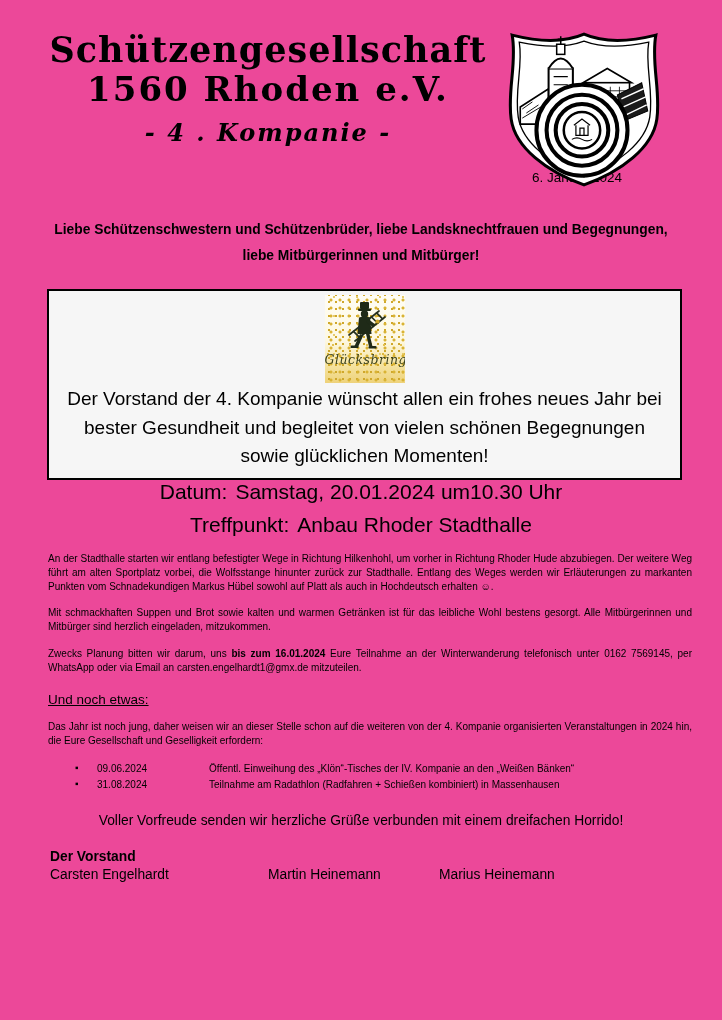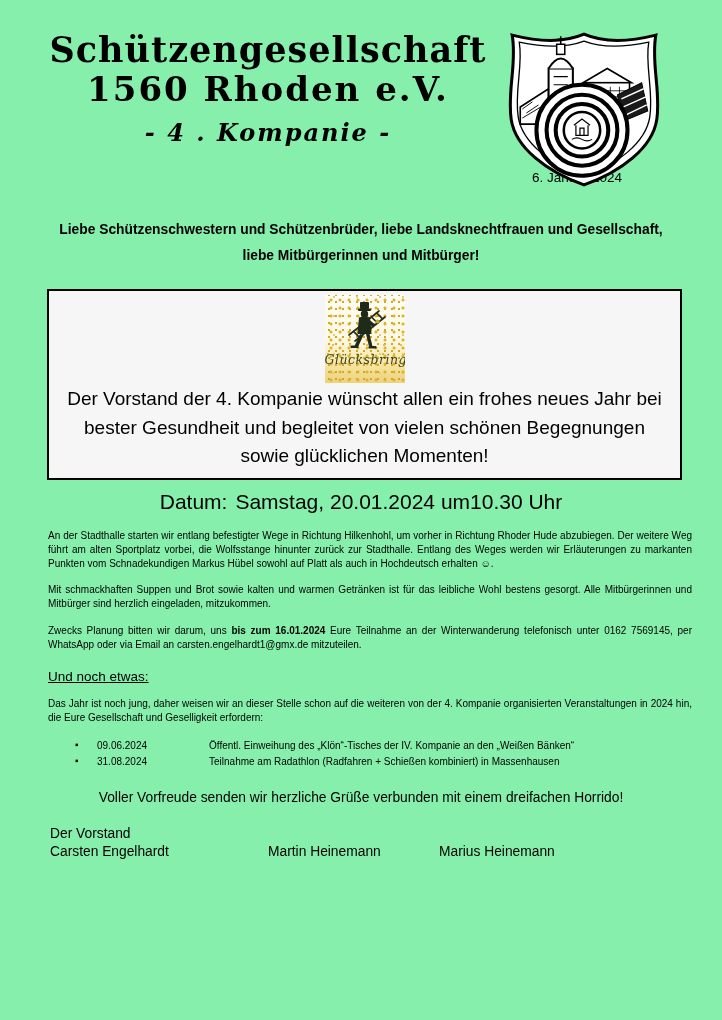--- a/index.html
+++ b/index.html
@@ -1,21 +1,21 @@
 <!DOCTYPE html>
 <html><head>
 <meta charset="utf-8">
 <style>
   * { margin:0; padding:0; box-sizing:border-box; }
   html,body { background:#888; }
   .page {
     position:relative;
     width:722px; height:1020px;
     margin:0 auto;
-    background:#86efac;
+    background:#ec4899;
     color:#000;
     font-family:"Liberation Sans", sans-serif;
     overflow:hidden;
   }
   
   .header-row { position:relative; padding-top:30px; height:166px; }
   .club-title { width:480px; margin-left:28px; text-align:center;
     font-family:"DejaVu Serif", serif; font-weight:bold; }
   .club-title .line1 { font-size:35px; letter-spacing:1px; line-height:1.15; }
   .club-title .line2 { font-size:34px; letter-spacing:2px; line-height:1.12; }
@@ -38,38 +38,38 @@
   }
   .gb-img svg { position:absolute; left:10px; top:2px; }
   .gb-caption { position:absolute; left:0; right:0; bottom:16px;
     font-family:"DejaVu Serif", serif; font-style:italic; font-size:12.5px;
     color:#3c4420; letter-spacing:0.5px; }
   .wish-text { font-size:19px; line-height:1.5; margin-top:2px; padding:0 6px; }
   
   .intro-line { margin:34px 30px 0 48px; white-space:nowrap; font-size:13.5px; }
   .intro-line .big { font-size:23px; font-weight:bold; letter-spacing:0.3px; }
   .datum-line, .treff-line { text-align:center; font-size:21px; }
-  .datum-line { margin-top:10px; }
+  .datum-line { }
   .treff-line { margin-top:9px; }
   .datum-line .lbl, .treff-line .lbl { margin-right:8px; }
   
   .para { margin:13px 30px 0 48px; font-size:10px; line-height:1.38; text-align:justify; }
   .para.first { margin-top:15px; }
   .underline-head { margin:18px 30px 7px 48px; font-size:13.5px; text-decoration:underline; }
   
   .events { margin:13px 30px 0 75px; font-size:10px; }
   .event-row { display:flex; line-height:1.55; }
   .event-row .bullet::before { content:"▪"; font-size:10px; position:relative; top:-1px; }
   .event-row .bullet { width:22px; }
   .event-row .edate { width:90px; }
   .event-row .etext { padding-left:22px; }
   .closing { text-align:center; font-size:13.8px; margin-top:21px; }
   
   .vorstand { margin:20px 30px 0 50px; font-size:13.8px; }
-  .vorstand .head { font-weight:normal; line-height:1.3; }
+  .vorstand .head { font-weight:bold; line-height:1.3; }
   .v-grid { display:grid; grid-template-columns:218px 171px auto; line-height:1.32; }
 </style>
 </head>
 <body>
 
 <div class="page">
 
   <div class="header-row">
     <div class="club-title">
       <div class="line1">Schützengesellschaft</div>
@@ -99,21 +99,21 @@
       <circle cx="83" cy="101" r="35" fill="#fff" stroke="#000" stroke-width="4"></circle>
       <circle cx="83" cy="101" r="26" fill="#fff" stroke="#000" stroke-width="4"></circle>
       <circle cx="83" cy="101" r="18" fill="#fff" stroke="#000" stroke-width="2.5"></circle>
       <path d="M75,96 L83,90 L91,96 M77,96 L77,106 L89,106 L89,96 M81,106 L81,99 L85,99 L85,106" fill="none" stroke="#000" stroke-width="1.2"></path>
       <path d="M73,110 Q78,107 83,110 Q88,113 93,110" fill="none" stroke="#000" stroke-width="1.1"></path>
     </svg>
   </div>
   <div class="date-line">6. Januar 2024</div>
 
   <div class="greeting">
-    <div>Liebe Schützenschwestern und Schützenbrüder, liebe Landsknechtfrauen und Gesellschaft,</div>
+    <div>Liebe Schützenschwestern und Schützenbrüder, liebe Landsknechtfrauen und Begegnungen,</div>
     <div>liebe Mitbürgerinnen und Mitbürger!</div>
   </div>
 
   <div class="wish-box">
     <div class="gb-img">
       <svg width="60" height="60" viewBox="0 0 60 52">
         <g stroke="#26301f" stroke-width="1.7" stroke-linecap="round">
           <line x1="14" y1="34" x2="44" y2="10"></line>
           <line x1="20" y1="40" x2="50" y2="16"></line>
           <line x1="18.5" y1="30.4" x2="24.5" y2="36.4"></line>
@@ -135,20 +135,23 @@
         </g>
         <circle cx="42.5" cy="20.5" r="2.1" fill="#c9a227"></circle>
       </svg>
       <div class="gb-caption">Glücksbringer</div>
     </div>
     <div class="wish-text">Der Vorstand der 4. Kompanie wünscht allen ein frohes neues Jahr bei bester Gesundheit und begleitet von vielen schönen Begegnungen sowie glücklichen Momenten!</div>
   </div>
 
   <div class="datum-line">
     <span class="lbl">Datum:</span><span>Samstag, 20.01.2024 um10.30 Uhr</span>
+  </div>
+  <div class="treff-line">
+    <span class="lbl">Treffpunkt:</span><span>Anbau Rhoder Stadthalle</span>
   </div>
 
   <p class="para first">An der Stadthalle starten wir entlang befestigter Wege in Richtung Hilkenhohl, um vorher in Richtung Rhoder Hude abzubiegen. Der weitere Weg führt am alten Sportplatz vorbei, die Wolfsstange hinunter zurück zur Stadthalle. Entlang des Weges werden wir Erläuterungen zu markanten Punkten vom Schnadekundigen Markus Hübel sowohl auf Platt als auch in Hochdeutsch erhalten ☺.</p>
   <p class="para">Mit schmackhaften Suppen und Brot sowie kalten und warmen Getränken ist für das leibliche Wohl bestens gesorgt. Alle Mitbürgerinnen und Mitbürger sind herzlich eingeladen, mitzukommen.</p>
   <p class="para">
     <span>Zwecks Planung bitten wir darum, uns </span><b>bis zum 16.01.2024</b><span> Eure Teilnahme an der Winterwanderung telefonisch unter 0162 7569145, per WhatsApp oder via Email an carsten.engelhardt1@gmx.de mitzuteilen.</span>
   </p>
 
   <div class="underline-head">Und noch etwas:</div>
   <p class="para">Das Jahr ist noch jung, daher weisen wir an dieser Stelle schon auf die weiteren von der 4. Kompanie organisierten Veranstaltungen in 2024 hin, die Eure Gesellschaft und Geselligkeit erfordern:</p>

